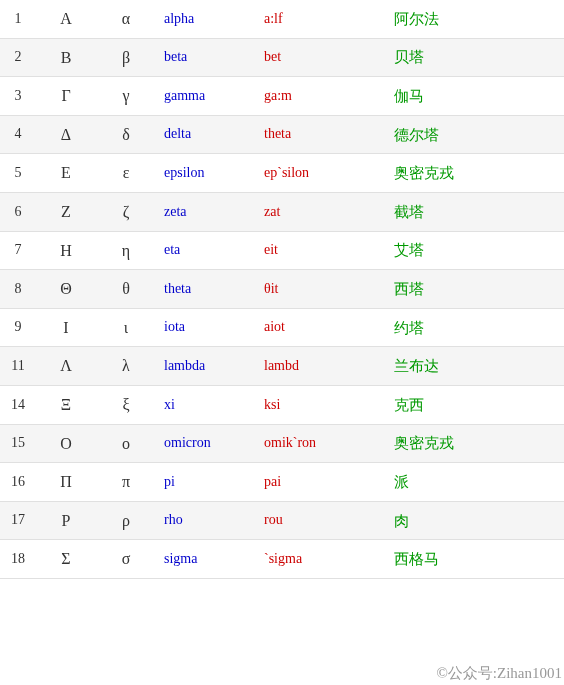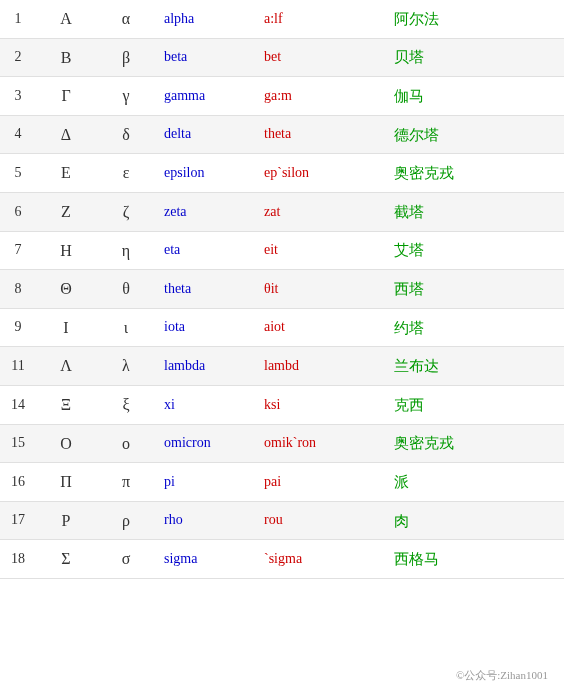--- a/index.html
+++ b/index.html
@@ -53,22 +53,22 @@
       font-family: Liberation Serif, serif;
     }
     .col-chinese {
       color: #009900;
       font-size: 15px;
       margin-top: 17px;
     }
     .watermark {
       position: fixed;
       bottom: 2px;
-      right: 16px;
-      font-size: 11px;
+      right: 2px;
+      font-size: 15px;
       color: #999;
     }
   </style>
 </head>
 <body>
 
 <table>
   <tbody id="table-body">
   <tr>
       <td class="col-num">1</td>

